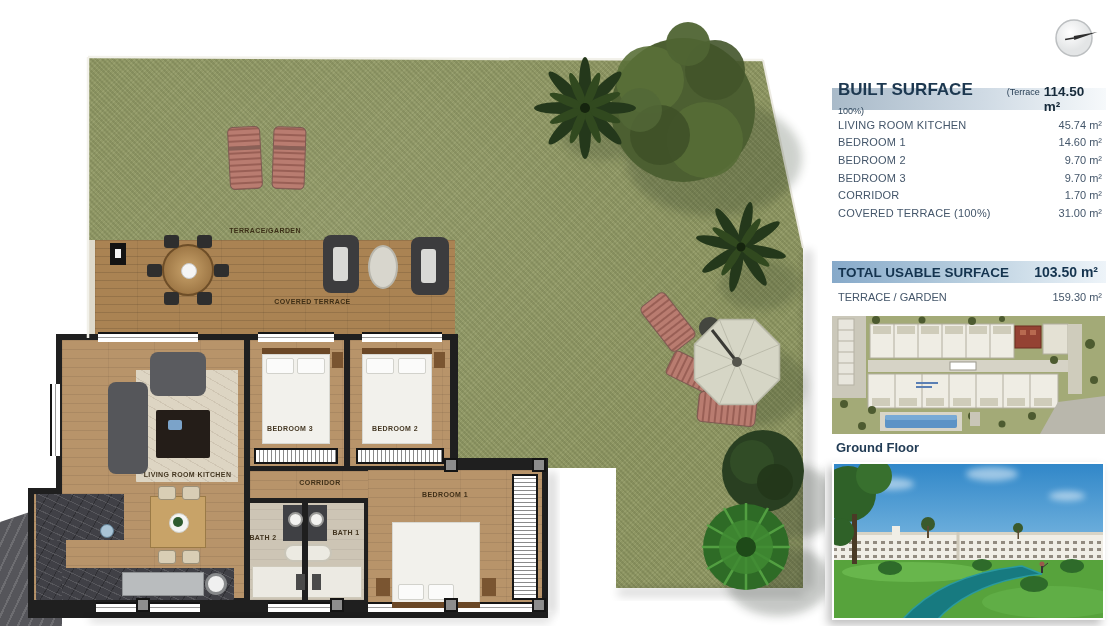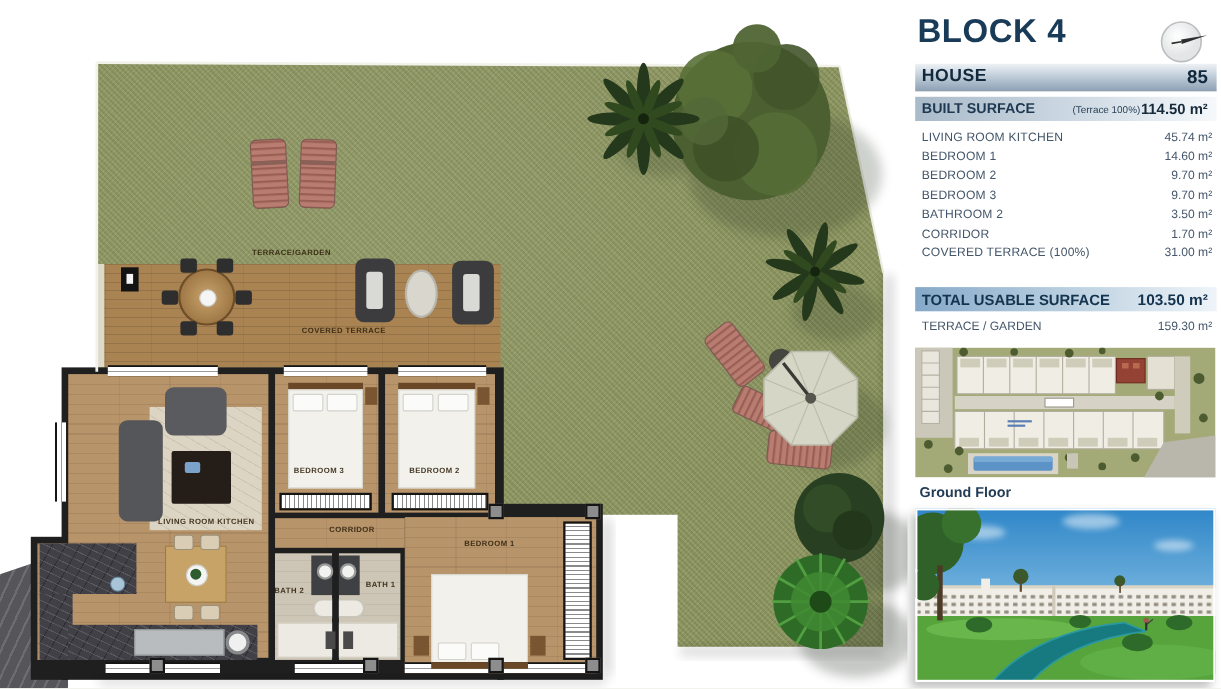--- a/index.html
+++ b/index.html
@@ -49,21 +49,21 @@
 
   
   #sidebar{position:absolute;left:828px;top:0;width:282px;height:626px;background:#fff;z-index:50;}
   #block-title{position:absolute;left:6px;top:12px;font-size:30px;font-weight:bold;color:#1a3b58;letter-spacing:.5px;}
   #compass{position:absolute;right:10px;top:16px;}
   .bar{position:absolute;left:4px;right:4px;display:flex;align-items:center;justify-content:space-between;box-sizing:border-box;padding:0 8px 0 6px;}
   #house-bar{top:58px;height:25px;background:linear-gradient(180deg,#eef2f6 0%,#c2cfdb 45%,#8fa3b6 100%);border-bottom:1px solid #7c90a2;}
   #house-bar .lbl{font-size:16px;font-weight:bold;color:#12293d;letter-spacing:.5px;}
   #house-bar .val{font-size:17px;font-weight:bold;color:#12293d;}
   #built-bar{top:88px;height:22px;background:linear-gradient(90deg,#a9bac9 0%,#cfdae4 55%,#f6f9fb 100%);}
-  #built-bar .lbl{font-size:13px;font-weight:bold;color:#1d3850;}
+  #built-bar .lbl{font-size:17px;font-weight:bold;color:#1d3850;}
   #built-bar .note{font-size:9px;font-weight:normal;color:#2a4157;margin-left:3px;padding-left:31px;}
   #built-bar .val{font-size:13.5px;font-weight:600;color:#162a3a;}
   #room-rows{position:absolute;left:10px;right:8px;top:116px;}
   .room-row{display:flex;justify-content:space-between;height:17.6px;align-items:center;}
   .room-row .lbl{font-size:11px;color:#44566a;letter-spacing:.2px;}
   .room-row .val{font-size:11px;color:#44566a;}
   #total-bar{top:261px;height:22px;background:linear-gradient(90deg,#86a9c9 0%,#b9cfdf 50%,#eef4f9 100%);}
   #total-bar .lbl{font-size:13.5px;font-weight:bold;color:#14334e;}
   #total-bar .val{font-size:14px;font-weight:bold;color:#14334e;}
   #terrace-row{position:absolute;left:10px;right:8px;top:291px;display:flex;justify-content:space-between;}
@@ -332,39 +332,34 @@
             <line x1="737" y1="362" x2="779.5" y2="344.4"></line>
         </g>
         <line x1="737" y1="362" x2="712" y2="330" stroke="#3a3a35" stroke-width="3"></line>
         <circle cx="737" cy="362" r="5" fill="#55554d"></circle>
       </g>
     </svg>
 
   </div>
 
   <div id="sidebar">
-    <div id="block-title">BLOCK 4</div>
     <svg id="compass" width="48" height="44" viewBox="0 0 48 44">
       <defs>
           <radialGradient id="cg" cx="40%" cy="35%">
             <stop offset="0%" stop-color="#ffffff"></stop>
             <stop offset="100%" stop-color="#e3e5e6"></stop>
           </radialGradient>
         </defs>
       <circle cx="22" cy="22" r="18" fill="url(#cg)" stroke="#bcbfc1" stroke-width="1.5"></circle>
       <g transform="rotate(-6 22 22)">
         <polygon points="22,20 46,18.5 22,24" fill="#2e2e2e"></polygon>
         <line x1="22" y1="22" x2="13" y2="22.5" stroke="#2e2e2e" stroke-width="1.5"></line>
       </g>
     </svg>
 
-    <div class="bar" id="house-bar">
-      <span class="lbl">HOUSE</span>
-      <span class="val">85</span>
-    </div>
 
     <div class="bar" id="built-bar">
       <span>
         <span class="lbl">BUILT SURFACE</span><span class="note">(Terrace 100%)</span>
       </span>
       <span class="val">114.50 m²</span>
     </div>
 
     <div id="room-rows">
       <div class="room-row">
@@ -375,24 +370,20 @@
         <span class="lbl">BEDROOM 1</span>
         <span class="val">14.60 m²</span>
       </div>
       <div class="room-row">
         <span class="lbl">BEDROOM 2</span>
         <span class="val">9.70 m²</span>
       </div>
       <div class="room-row">
         <span class="lbl">BEDROOM 3</span>
         <span class="val">9.70 m²</span>
-      </div>
-      <div class="room-row">
-        <span class="lbl">BATHROOM 2</span>
-        <span class="val">3.50 m²</span>
       </div>
       <div class="room-row">
         <span class="lbl">CORRIDOR</span>
         <span class="val">1.70 m²</span>
       </div>
       <div class="room-row">
         <span class="lbl">COVERED TERRACE (100%)</span>
         <span class="val">31.00 m²</span>
       </div>
     </div>

